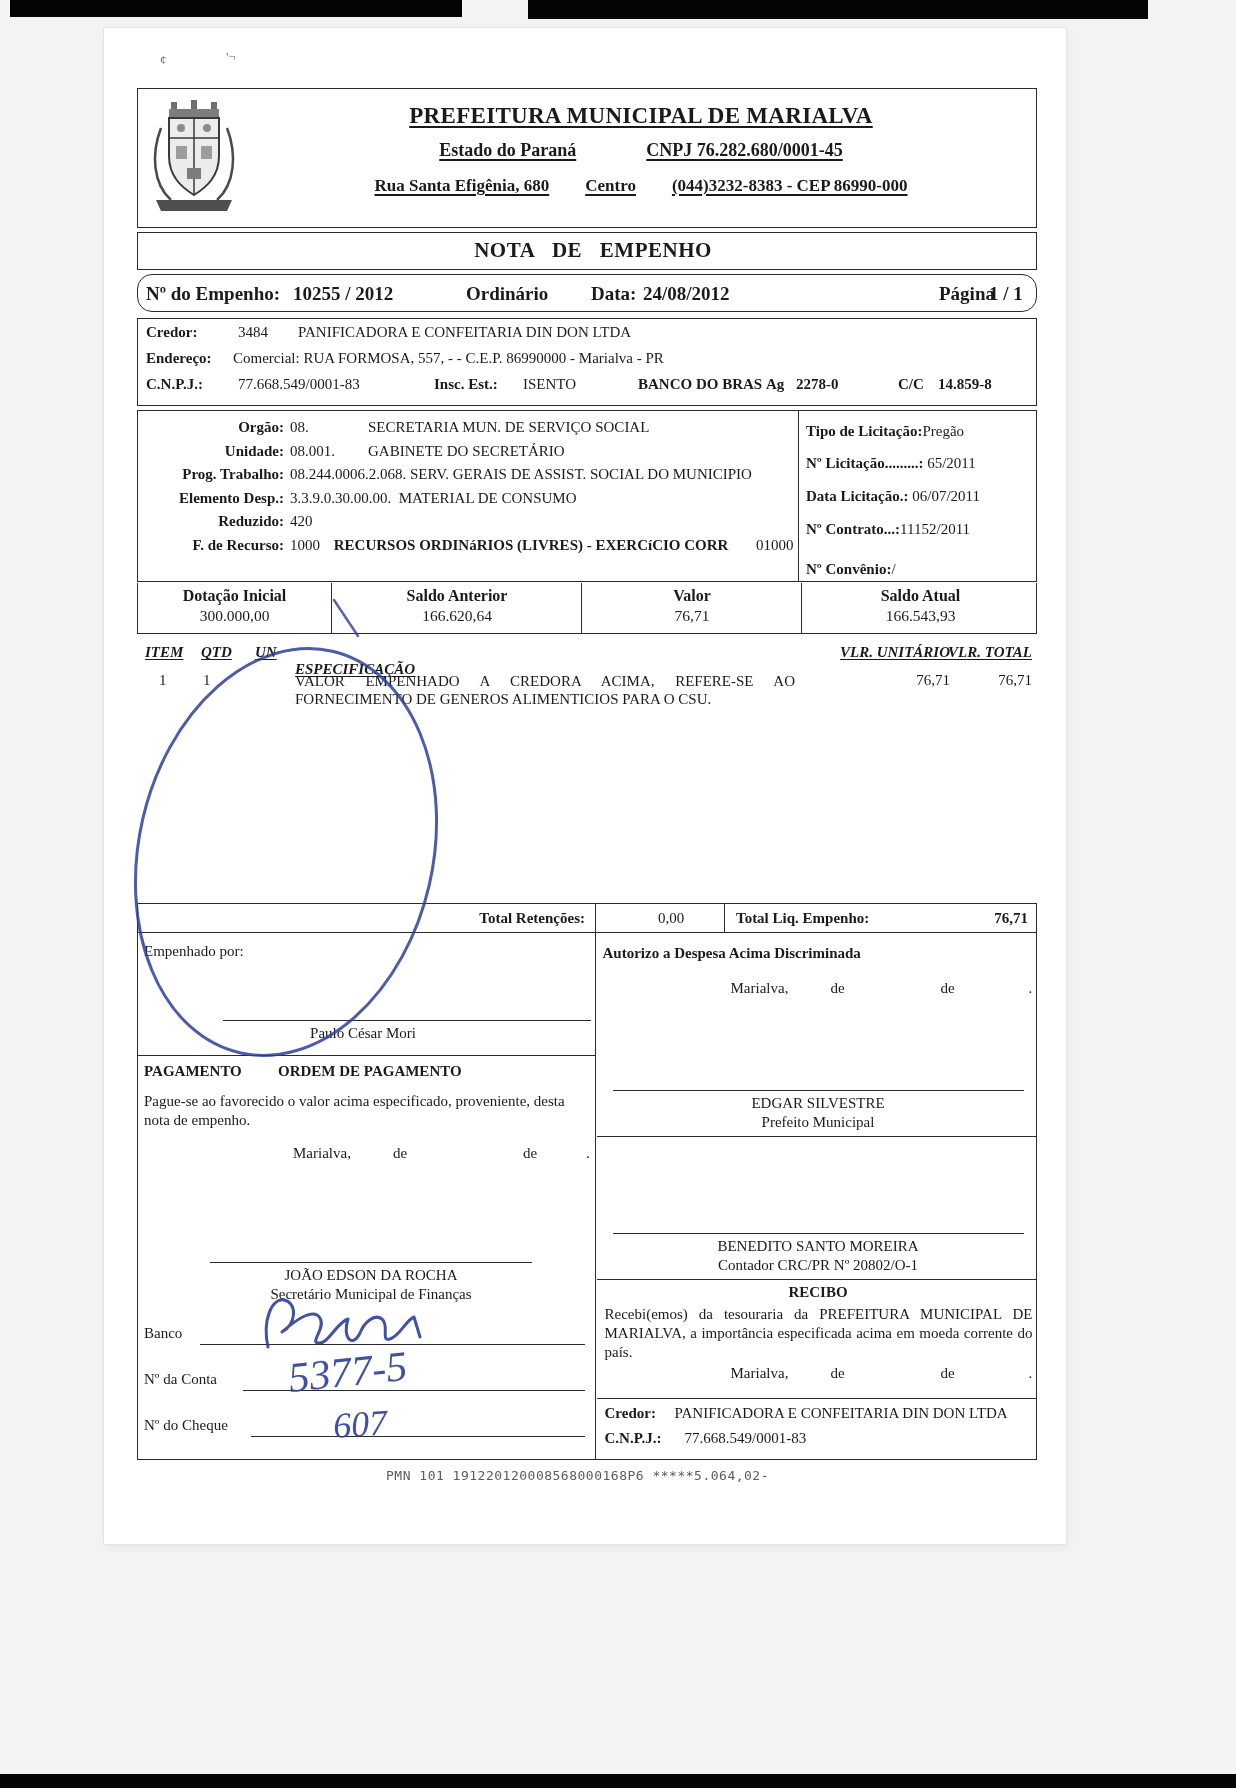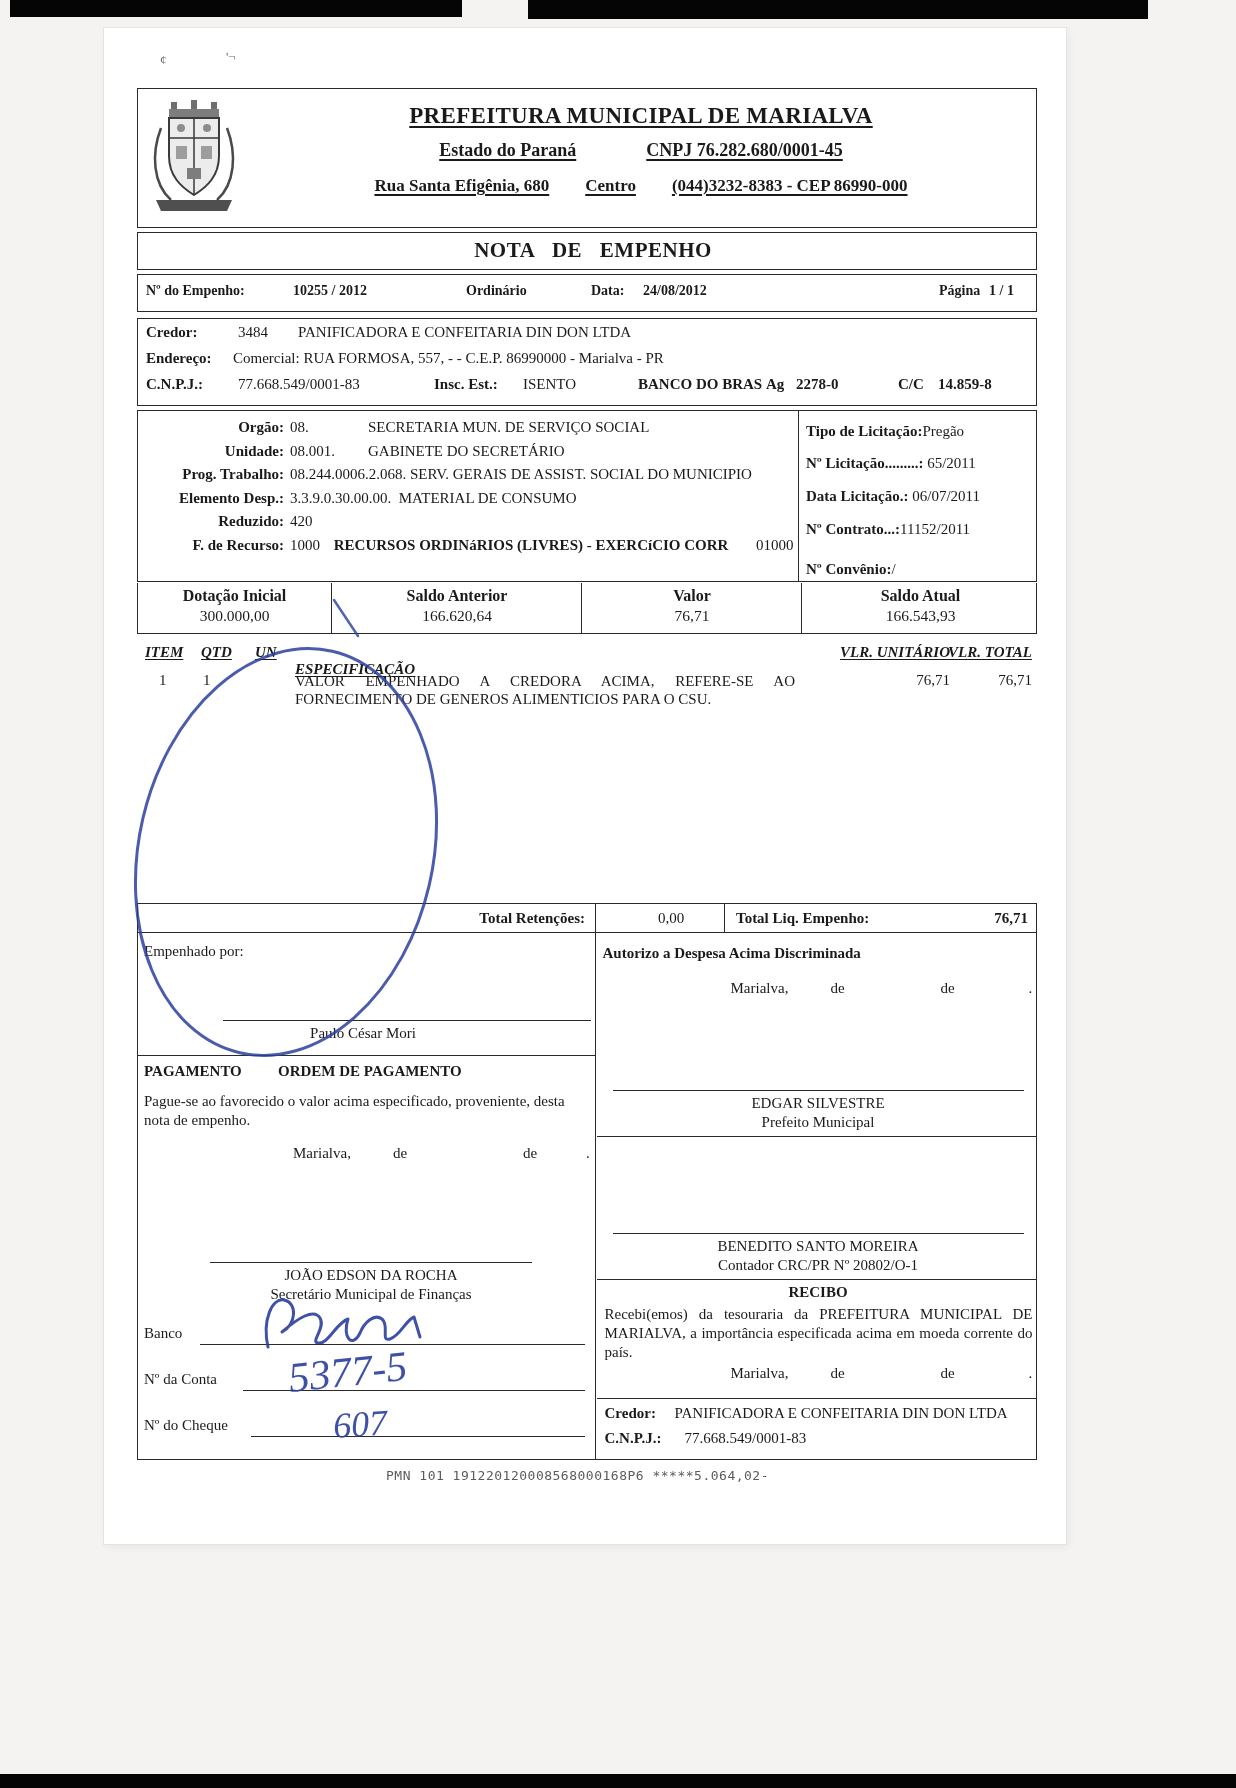--- a/index.html
+++ b/index.html
@@ -33,21 +33,21 @@
   .head-lines{position:absolute;left:118px;top:12px;width:770px;text-align:center;}
   .h-title{font-size:23px;letter-spacing:.3px;line-height:30px;}
   .h-line2{margin-top:9px;font-size:18px;display:flex;justify-content:center;gap:70px;}
   .h-line3{margin-top:15px;font-size:17px;display:flex;justify-content:center;gap:36px;}
 
   
   .sec-title{top:144px;height:38px;text-align:center;line-height:35px;}
   .doc-title{font-size:21px;font-weight:bold;word-spacing:12px;letter-spacing:.5px;margin-left:12px;}
 
   
-  .sec-id{top:186px;height:38px;font-size:14px;}
+  .sec-id{top:186px;height:38px;font-size:19px;border-radius:15px;}
   .sec-id .abs{top:8px;}
 
   
   .sec-credor{top:230px;height:88px;}
   .c-row{position:relative;height:26px;}
   .c-row .abs{top:5px;}
 
   
   .sec-orc{top:322px;height:172px;}
   .orc-left{position:absolute;left:0;top:5px;width:655px;}

